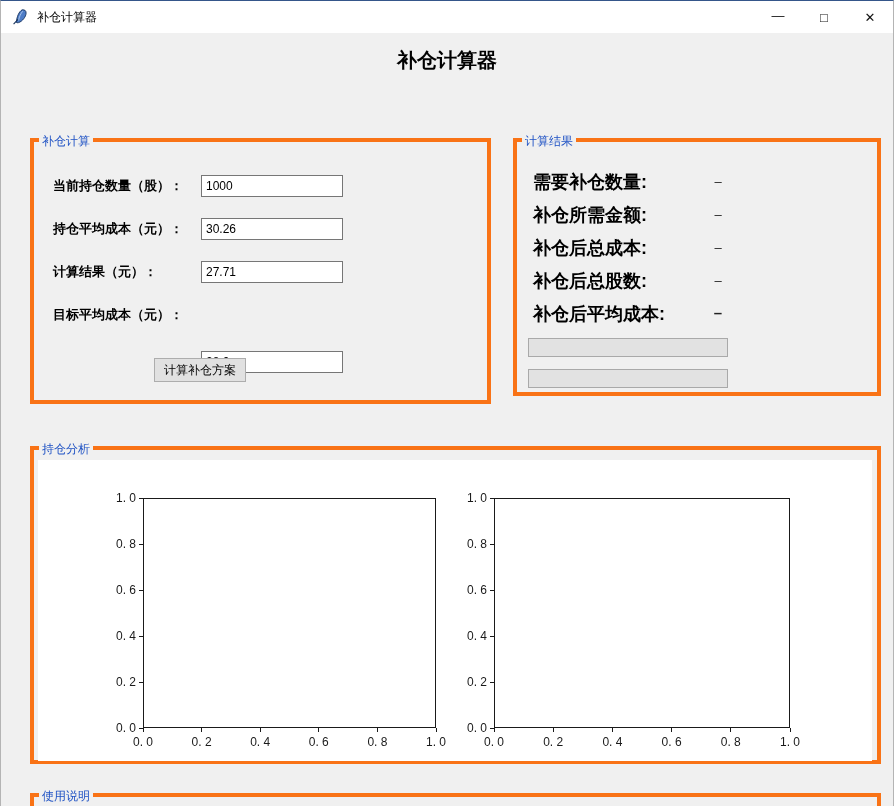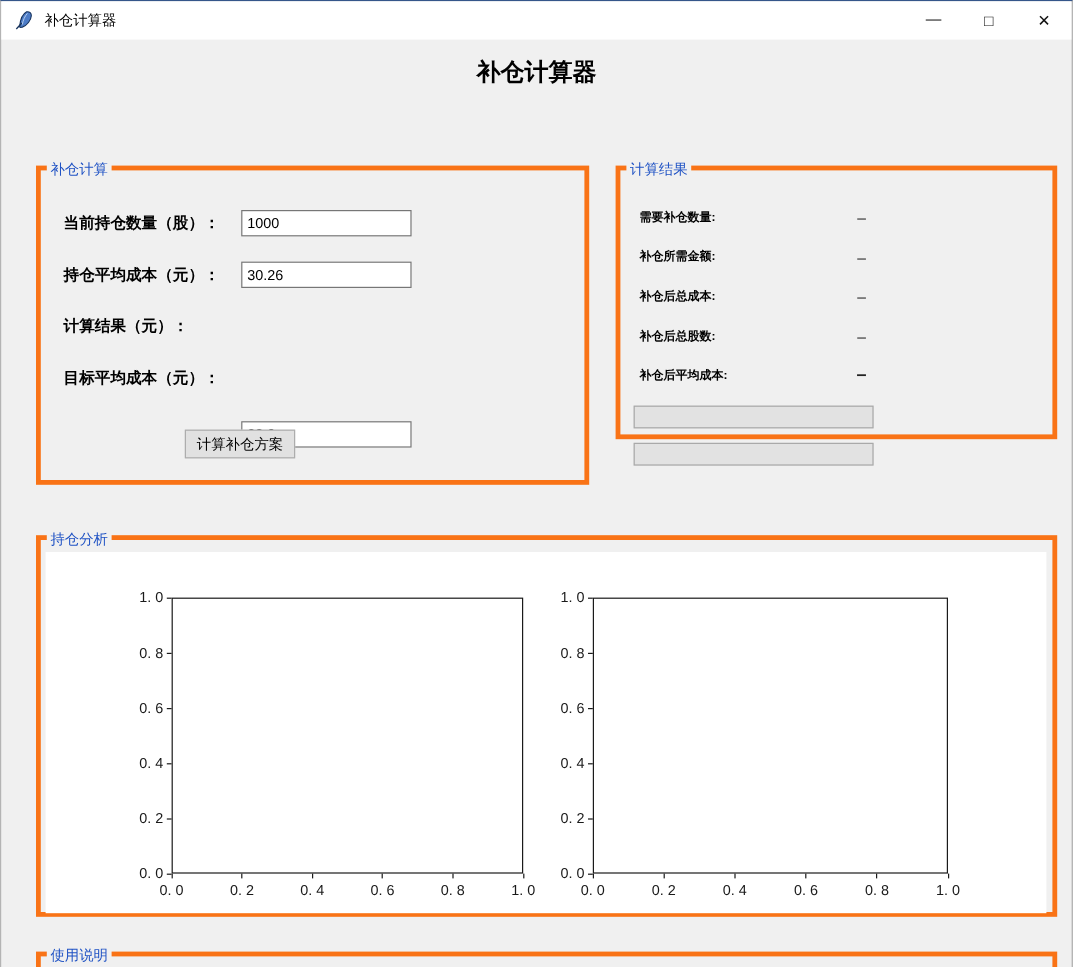--- a/index.html
+++ b/index.html
@@ -20,33 +20,33 @@
   
   .page-title{position:absolute;left:0;top:46px;width:100%;text-align:center;
     font-size:20px;font-weight:bold;color:#000;}
   .page-subtitle{position:absolute;left:0;top:84px;width:100%;text-align:center;
     font-size:13px;color:#111;}
   
   .groupbox{position:absolute;border:4px solid #f97316;background:transparent;}
   .groupbox > .legend{position:absolute;top:-8px;left:5px;padding:0 3px;background:#f0f0f0;
     font-size:12px;color:#1f52c4;line-height:14px;white-space:nowrap;}
   #calc-group{left:29px;top:137px;width:461px;height:266px;}
-  #result-group{left:512px;top:137px;width:368px;height:228px;}
+  #result-group{left:512px;top:137px;width:368px;height:258px;}
   #analysis-group{left:29px;top:445px;width:851px;height:318px;}
   #usage-group{left:29px;top:792px;width:851px;height:40px;}
   
   .form-row-label{position:absolute;left:19px;font-size:13px;font-weight:bold;color:#000;
     height:16px;line-height:16px;white-space:nowrap;}
   .form-input{position:absolute;left:167px;width:142px;height:22px;border:1px solid #767676;
     background:#fff;font-size:12px;padding:0 4px;color:#000;outline:none;}
   .calc-button{position:absolute;left:120px;top:216px;width:92px;height:24px;
     background:#e1e1e1;border:1px solid #adadad;font-size:12px;color:#000;
     display:flex;align-items:center;justify-content:center;cursor:default;}
   
-  .result-label{position:absolute;left:16px;font-size:10px;font-weight:bold;color:#000;
+  .result-label{position:absolute;left:16px;font-size:18px;font-weight:bold;color:#000;
     height:16px;line-height:16px;white-space:nowrap;}
   .result-value{position:absolute;left:183px;width:36px;text-align:center;font-size:13px;
     color:#222;height:16px;line-height:16px;}
   .result-value.em{font-size:15px;font-weight:bold;}
   .result-bar{position:absolute;left:11px;width:200px;height:19px;background:#e2e2e2;
     border:1px solid #a9a9a9;}
   
   .figure-canvas{position:absolute;left:4px;top:10px;width:834px;height:301px;background:#ffffff;}
   .axes{position:absolute;border:1px solid #1a1a1a;background:#fff;}
   #axes-left{left:105px;top:38px;width:293px;height:230px;}
@@ -89,20 +89,21 @@
   <div class="groupbox" id="calc-group">
     <span class="legend">补仓计算</span>
 
     <span class="form-row-label" style="top:36px">当前持仓数量（股）：</span>
     <input class="form-input" style="top: 33px;" value="1000">
 
     <span class="form-row-label" style="top:79px">持仓平均成本（元）：</span>
     <input class="form-input" style="top: 76px;" value="30.26">
 
     <span class="form-row-label" style="top:122px">计算结果（元）：</span>
+    <input class="form-input" style="top: 119px;" value="27.71">
 
     <span class="form-row-label" style="top:165px">目标平均成本（元）：</span>
     <input class="form-input" style="top: 162px; margin-top: 47px;" value="28.0">
 
     <button class="calc-button">计算补仓方案</button>
   </div>
 
   <div class="groupbox" id="result-group">
     <span class="legend">计算结果</span>
 

